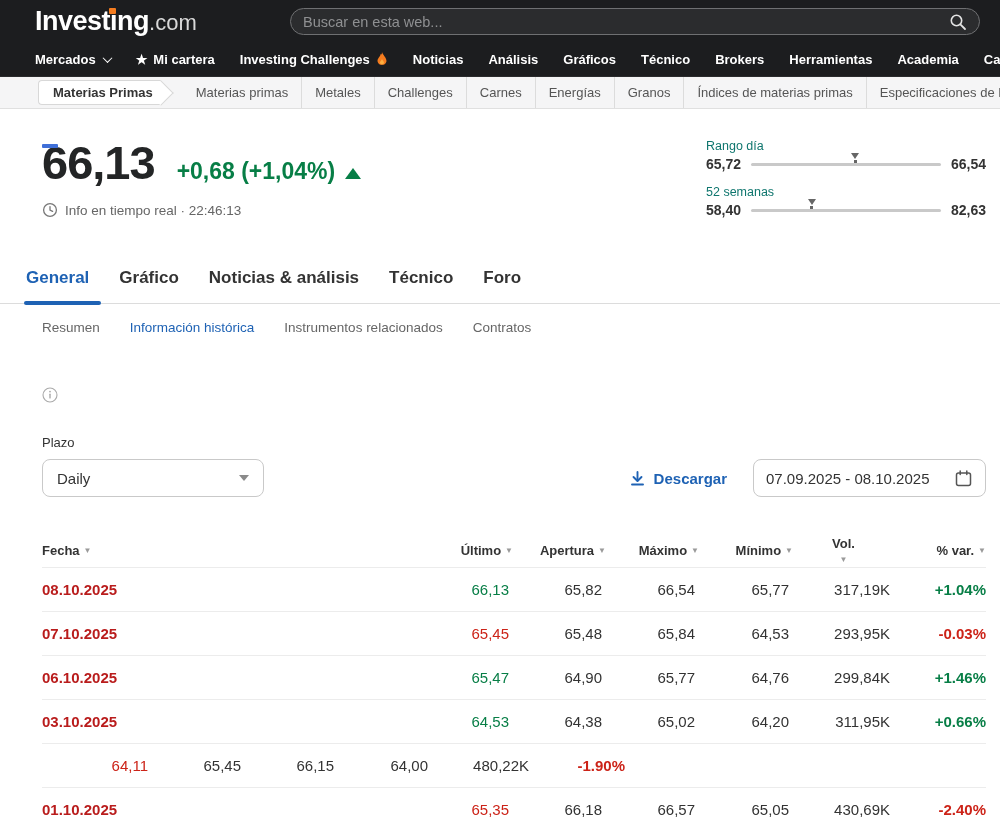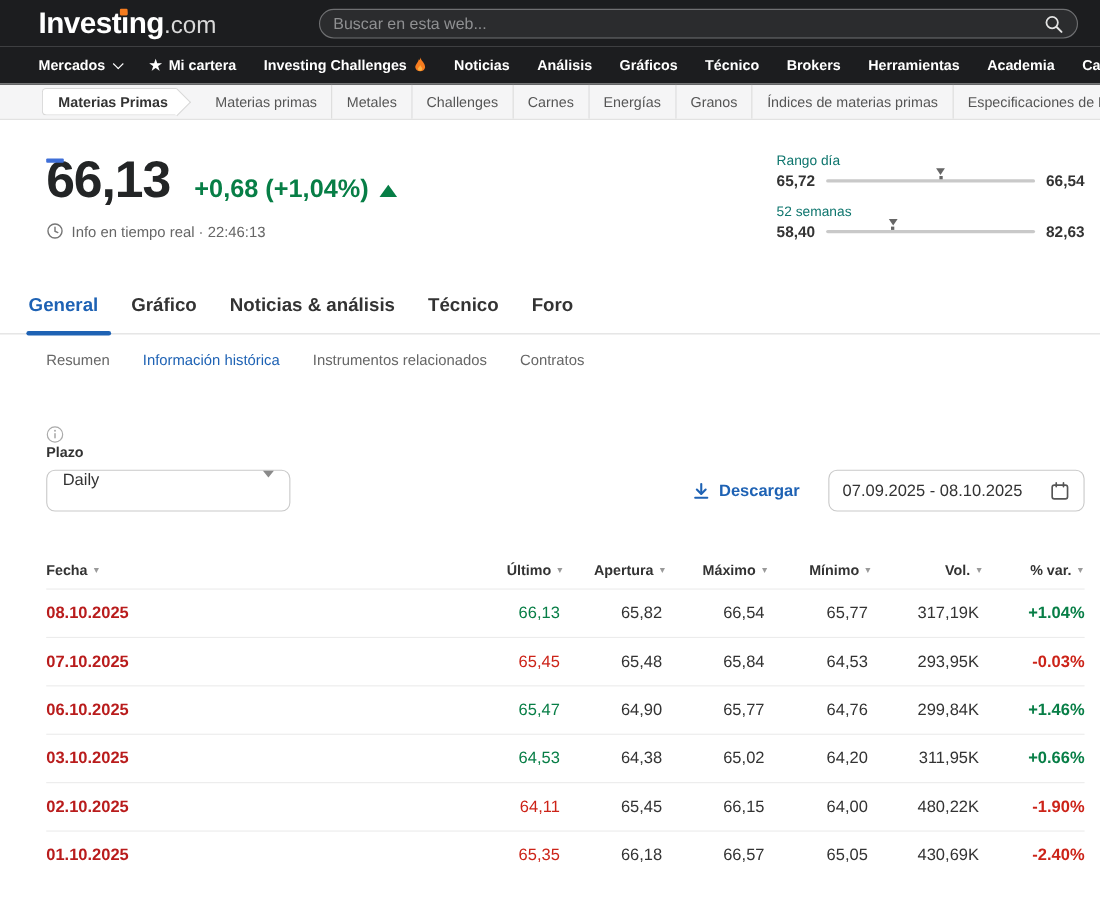--- a/index.html
+++ b/index.html
@@ -77,42 +77,42 @@
   .tab.active::after { content:''; position:absolute; left:-2px; right:-12px;
     bottom:-2px; height:4px; background:var(--blue); border-radius:2px; }
 
   .subtabs { margin-top:16px; display:flex; gap:30px; }
   .subtab { font-size:13.5px; color:#666; cursor:pointer; }
   .subtab.active { color:var(--blue); }
 
   .section-title-row { margin-top:52px; display:flex; align-items:center; gap:9px; }
   .section-title { font-size:24px; font-weight:700; color:#2b2b2b; }
 
-  .period-label { font-size:13px; font-weight:700; color:#333; }
+  .period-label { margin-top:32px; font-size:13px; font-weight:400; color:#333; }
   .controls { margin-top:9px; display:flex; align-items:center; }
   .select-box { width:222px; height:38px; border:1px solid #c9c9c9; border-radius:8px;
-    display:flex; justify-content:space-between; padding:0 14px;
+    display:flex; align-items:center; justify-content:space-between; padding:0 14px;
     font-size:15px; color:#333; cursor:pointer; background:#fff; }
   .sel-chev { width:0; height:0; border-left:5px solid transparent;
     border-right:5px solid transparent; border-top:6px solid #8a8a8a; }
   .spacer { flex:1; }
   .download { display:flex; align-items:flex-end; gap:8px; color:var(--blue);
     font-size:15px; font-weight:700; cursor:pointer; }
   .datebox { margin-left:26px; width:233px; height:38px; border:1px solid #c9c9c9;
     border-radius:8px; display:flex; align-items:center; justify-content:space-between;
     padding:0 12px; font-size:15px; color:#333; cursor:pointer; background:#fff; }
 
   
   .table { margin-top:36px; }
   .thead { display:flex; align-items:center; height:34px; font-size:13px;
     font-weight:700; color:#333; }
   .c { display:flex; align-items:center; justify-content:flex-end; gap:4px; cursor:pointer; }
   .c-date { flex:1; justify-content:flex-start; }
   .c-last{width:110px;} .c-open{width:93px;} .c-high{width:93px;}
-  .c-low{width:94px;} .c-vol{width:101px;} .c-chg{width:92px;}
+  .c-low{width:94px;} .c-vol{width:101px;flex-direction:column;} .c-chg{width:92px;}
   .sort { font-size:8px; color:#9a9a9a; }
   .trow { display:flex; align-items:center; height:44px; border-top:1px solid #ececec;
     font-size:15px; color:#333; }
   .cell { text-align:right; padding-right:4px; }
   .cell-date { flex:1; text-align:left; font-weight:700; color:#b91c1c; }
   .cell-last{width:110px;} .cell-open{width:93px;} .cell-high{width:93px;}
   .cell-low{width:94px;} .cell-vol{width:101px;}
   .cell-chg{width:92px; font-weight:700; padding-right:0;}
   .up { color:var(--green); }
   .down { color:var(--red); }
@@ -350,21 +350,20 @@
     <div class="trow">
       <div class="cell cell-date">03.10.2025</div>
       <div class="cell cell-last up">64,53</div>
       <div class="cell cell-open">64,38</div>
       <div class="cell cell-high">65,02</div>
       <div class="cell cell-low">64,20</div>
       <div class="cell cell-vol">311,95K</div>
       <div class="cell cell-chg up">+0.66%</div>
     </div>
     <div class="trow">
-      <div class="cell cell-date">02.10.2025</div>
       <div class="cell cell-last down">64,11</div>
       <div class="cell cell-open">65,45</div>
       <div class="cell cell-high">66,15</div>
       <div class="cell cell-low">64,00</div>
       <div class="cell cell-vol">480,22K</div>
       <div class="cell cell-chg down">-1.90%</div>
     </div>
     <div class="trow">
       <div class="cell cell-date">01.10.2025</div>
       <div class="cell cell-last down">65,35</div>

